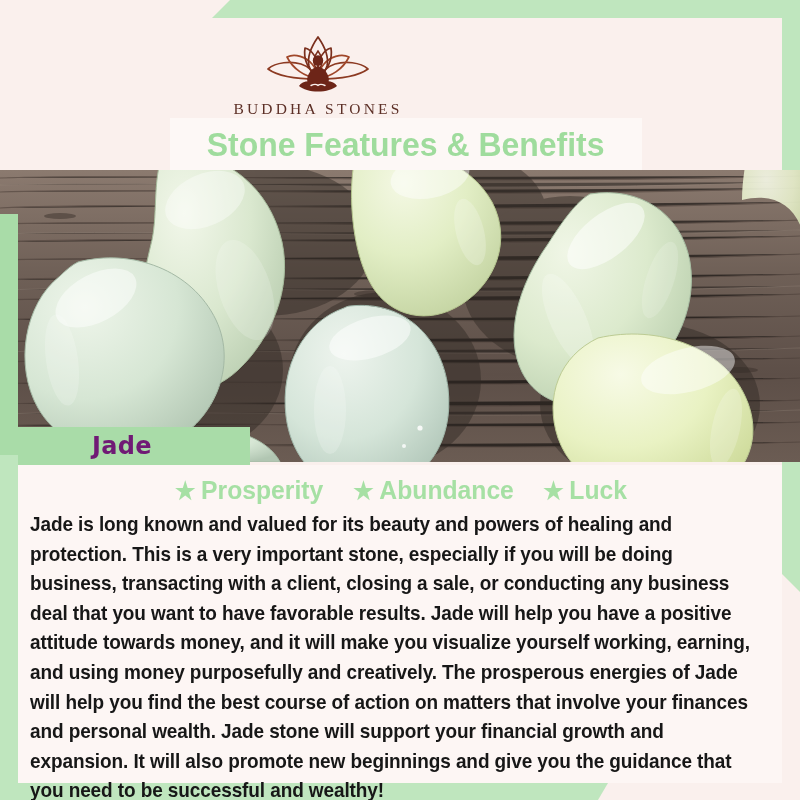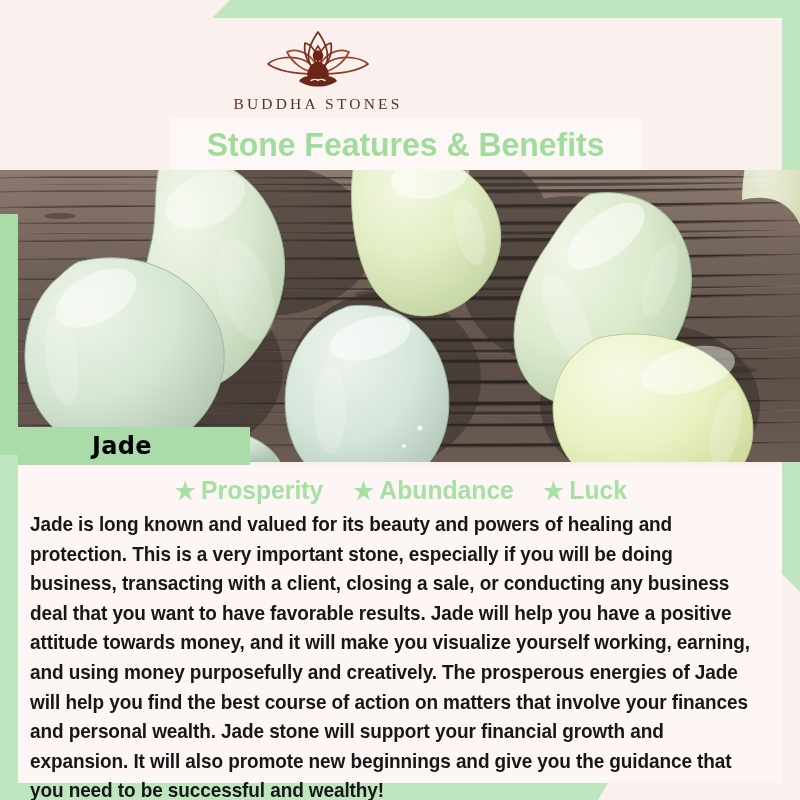--- a/index.html
+++ b/index.html
@@ -77,21 +77,21 @@
   .header {
     position: absolute;
     top: 0;
     left: 0;
     width: 636px;
     height: 118px;
     z-index: 5;
     display: flex;
     flex-direction: column;
     align-items: center;
-    justify-content: center;
+    justify-content: flex-end;
   }
   .logo-wrap {
     margin-top: 22px;
     display: flex;
     flex-direction: column;
     align-items: center;
   }
   .logo-mark {
     width: 150px;
     height: 62px;
@@ -149,21 +149,21 @@
     top: 427px;
     left: 18px;
     width: 232px;
     height: 38px;
     background: #a9dca8;
     display: flex;
     align-items: center;
     z-index: 5;
   }
   .jade-label-text {
-    color: #000000;
+    color: #701a75;
     font-weight: 700;
     font-size: 24px;
     margin-left: 74px;
     letter-spacing: 0.3px;
     font-family: "DejaVu Sans", sans-serif;
   }
 
   
   .content {
     position: absolute;

